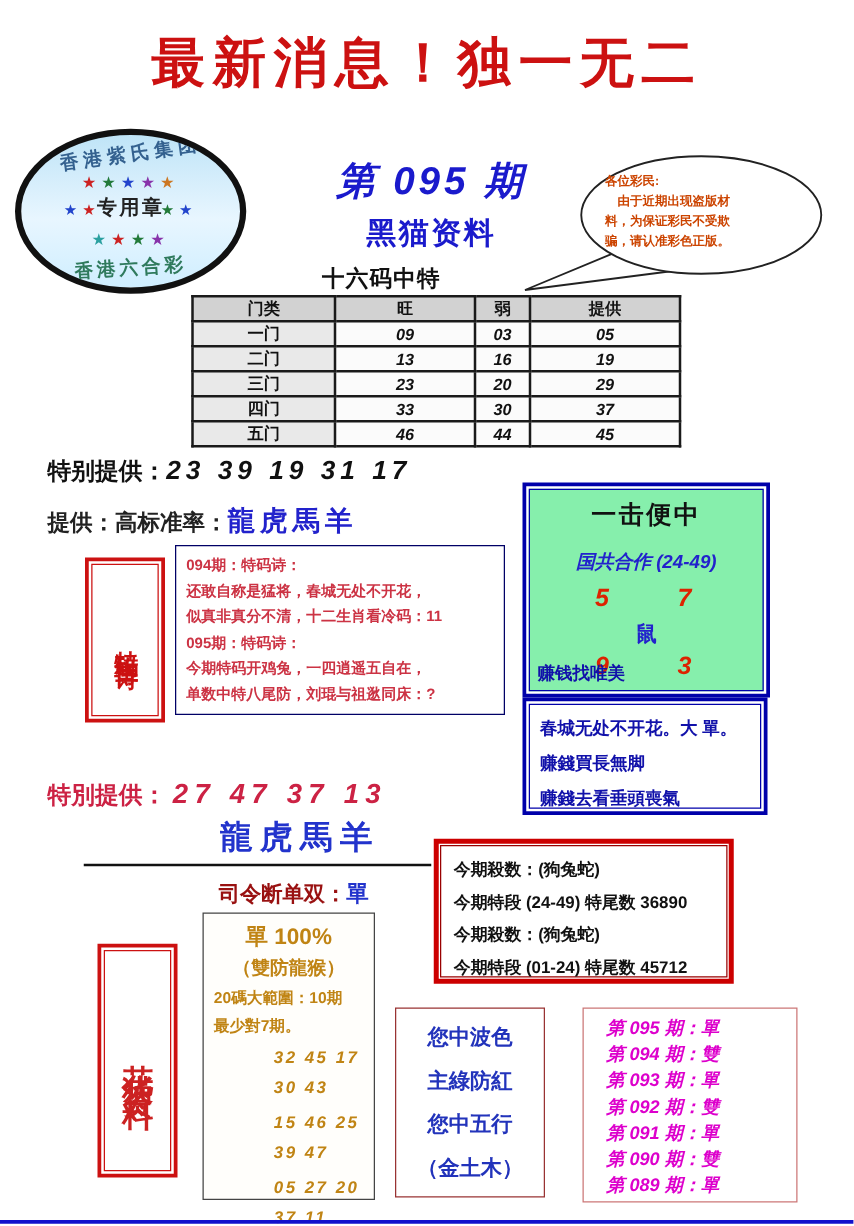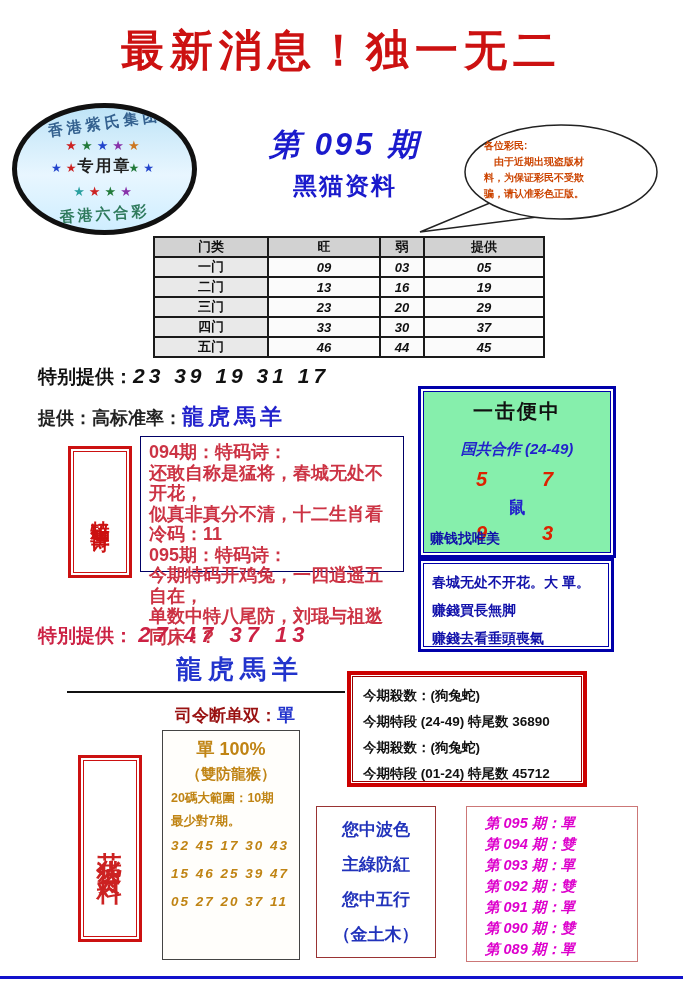--- a/index.html
+++ b/index.html
@@ -58,21 +58,21 @@
   .vbox{border:1px solid #cc1111;box-shadow:0 0 0 2px #fff,0 0 0 5px #cc1111;
         display:flex;align-items:center;justify-content:center;background:#fff;}
   .vtxt{writing-mode:vertical-rl;text-orientation:upright;font-weight:bold;color:#cc1111;}
   .sx{left:73px;top:451px;width:52px;height:120px;}
   .sx .vtxt{font-size:19px;letter-spacing:3px;}
   .hm{left:83px;top:760px;width:52px;height:175px;}
   .hm .vtxt{font-size:25px;letter-spacing:9px;color:#cc2222;}
 
   
   .poem{left:140px;top:436px;width:246px;height:124px;border:1px solid #000066;background:#fff;
-        padding:5px 8px;color:#cc3344;font-weight:bold;font-size:18px;line-height:20.5px;}
+        padding:5px 8px;color:#cc3344;font-weight:bold;font-size:12px;line-height:20.5px;}
 
   
   .hit{left:423px;top:391px;width:186px;height:160px;border:1px solid #0000aa;
        box-shadow:0 0 0 2px #fff,0 0 0 5px #0000aa;background:#86efac;}
   .hit .t{position:absolute;top:6px;width:100%;text-align:center;color:#111;font-weight:bold;font-size:20px;letter-spacing:2px;}
   .hit .sub{position:absolute;top:48px;width:100%;text-align:center;color:#2222cc;font-weight:bold;font-style:italic;font-size:15px;}
   .hit .n{position:absolute;color:#dd2200;font-weight:bold;font-style:italic;font-size:20px;}
   .hit .n1{left:52px;top:76px;}.hit .n2{left:118px;top:76px;}
   .hit .zc{position:absolute;left:0;top:104px;width:100%;text-align:center;color:#2222cc;font-weight:bold;font-size:17px;}
   .hit .n3{left:52px;top:130px;}.hit .n4{left:118px;top:130px;}
@@ -104,21 +104,21 @@
   
   .cmd{left:140px;top:703px;width:190px;text-align:center;font-size:17px;font-weight:bold;color:#991111;}
   .cmd .v{color:#2233cc;font-size:18px;}
 
   
   .range{left:162px;top:730px;width:138px;height:230px;border:1px solid #444;background:#fffefb;
          color:#c08414;font-weight:bold;text-align:center;box-sizing:border-box;padding-top:6px;}
   .range .l1{font-size:18px;}
   .range .l2{font-size:15px;margin-top:4px;}
   .range .l3,.range .l4{font-size:12.5px;margin-top:6px;text-align:left;padding-left:8px;}
-  .range .nums{font-style:italic;font-size:13.5px;line-height:24px;text-align:left;padding-left:8px;letter-spacing:2px;margin-top:4px;}
+  .range .nums{font-style:italic;font-size:13.5px;line-height:24px;text-align:left;padding-left:8px;letter-spacing:2px;margin-top:4px;margin-left:48px;}
 
   
   .wave{left:316px;top:806px;width:118px;height:150px;border:1px solid #993333;background:#fff;
         display:flex;flex-direction:column;justify-content:center;text-align:center;
         color:#2233bb;font-weight:bold;font-size:17px;line-height:35px;}
 
   
   .hist{left:466px;top:806px;width:172px;height:156px;border:1px solid #cc7777;background:#fff;
         padding:6px 0 0 18px;color:#dd00cc;font-weight:bold;font-size:14.5px;line-height:21px;box-sizing:border-box;}
   .hist div{font-style:italic;}
@@ -136,20 +136,21 @@
     <div class="arc">香港紫氏集团</div>
     <div class="rowstars r1"><span class="st1">★</span><span class="st2">★</span><span class="st3">★</span><span class="st4">★</span><span class="st5">★</span></div>
     <div class="rowstars r2"><span class="st3">★</span><span class="st1">★</span>　　　<span class="st2">★</span><span class="st3">★</span></div>
     <div class="seal">专用章</div>
     <div class="rowstars r3"><span class="st6">★</span><span class="st1">★</span><span class="st2">★</span><span class="st4">★</span></div>
     <div class="bottomtxt">香港六合彩</div>
   </div>
 
   <div class="abs issue-no">第 095 期</div>
   <div class="abs issue-sub">黑猫资料</div>
+  <div class="abs tbl-title">十六码中特</div>
 
   <svg class="abs bubble-svg" width="278" height="130" viewBox="0 0 278 130">
     <polygon points="15,114 92,82 155,96" fill="#ffffff" stroke="#222222" stroke-width="1.5"></polygon>
     <ellipse cx="156" cy="54" rx="96" ry="47" fill="#ffffff" stroke="#222222" stroke-width="1.5"></ellipse>
   </svg>
   <div class="abs bubble-text">
     <div>各位彩民:</div>
     <div>　由于近期出现盗版材</div>
     <div>料，为保证彩民不受欺</div>
     <div>骗，请认准彩色正版。</div>

